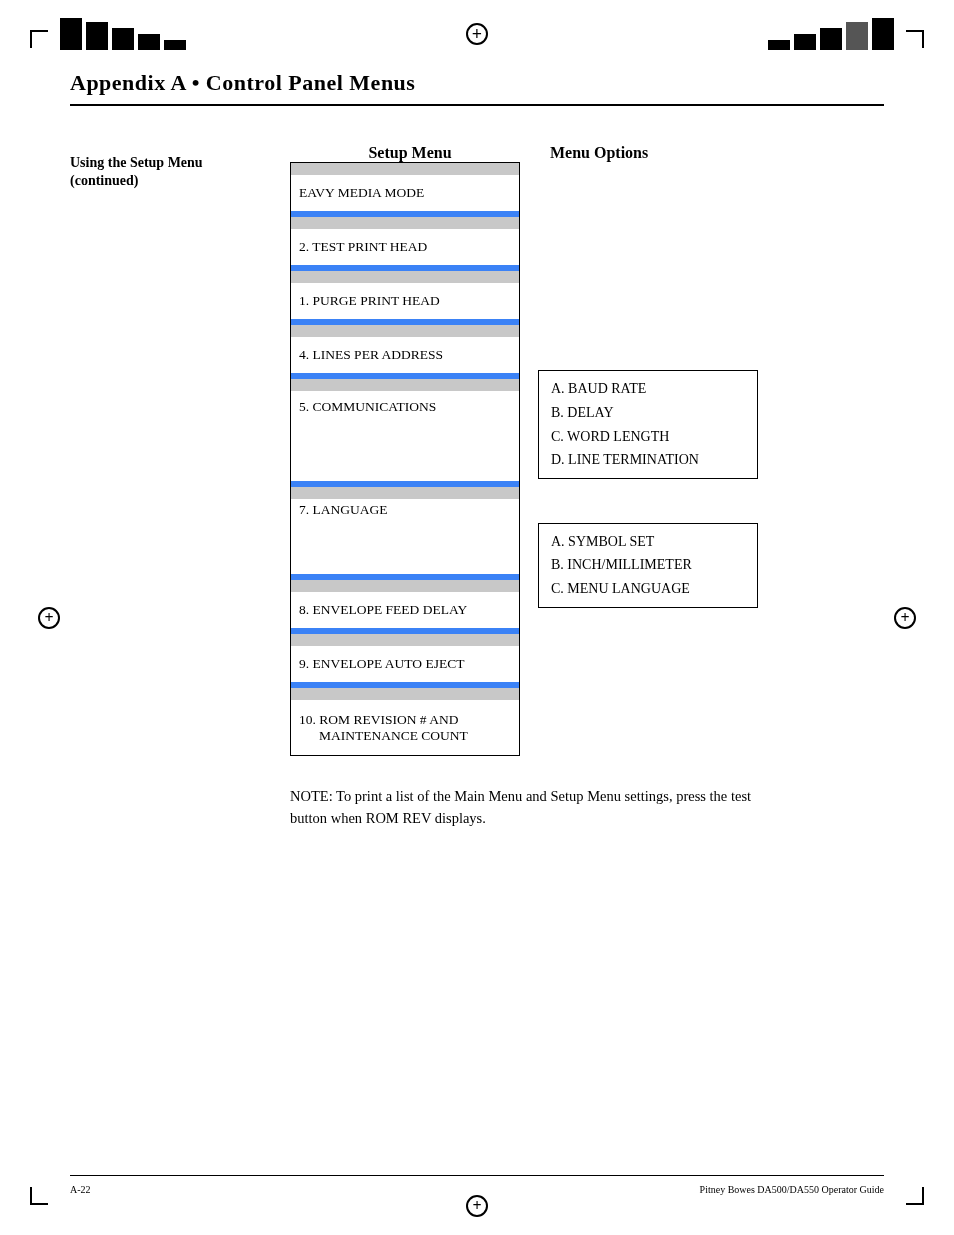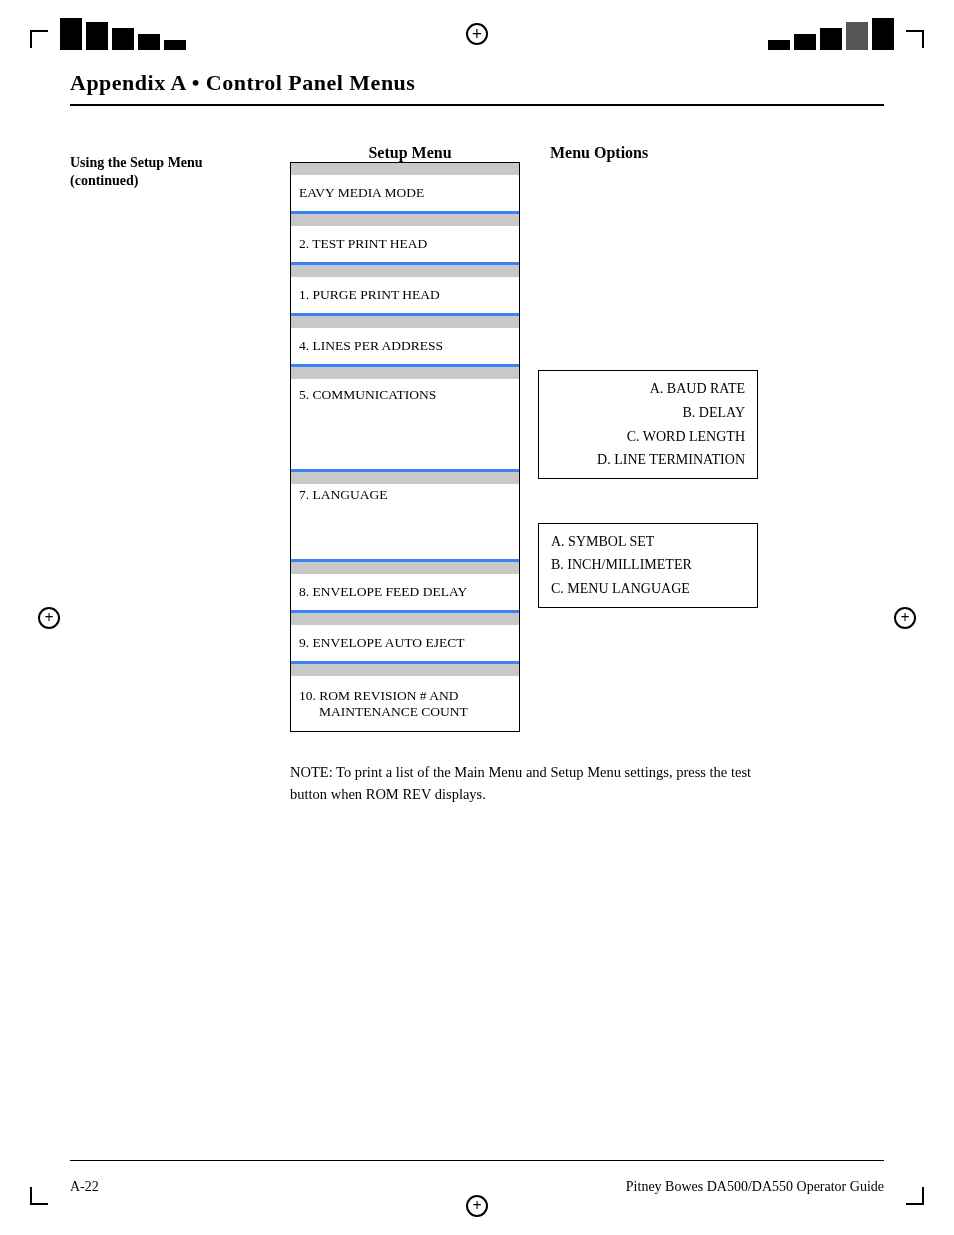--- a/index.html
+++ b/index.html
@@ -176,38 +176,38 @@
       max-width: 500px;
     }
 
     
     .page-footer {
       position: absolute;
       bottom: 40px;
       left: 70px;
       right: 70px;
       border-top: 1.5px solid #000;
-      padding-top: 18px;
+      padding-top: 8px;
       display: flex;
       justify-content: space-between;
-      font-size: 14px;
+      font-size: 10px;
     }
 
     
     .menu-options-container {
       display: flex;
       align-items: stretch;
     }
 
     .full-table {
       border: 1.5px solid #000;
       width: 230px;
     }
     .table-row {
-      border-bottom: 3px solid #3b82f6;
+      border-bottom: 6px solid #3b82f6;
       font-size: 13.5px;
     }
     .table-row:last-child {
       border-bottom: none;
     }
     .gray-row {
       background: #c8c8c8;
       height: 12px;
     }
     .content-row {
@@ -336,21 +336,21 @@
         <div style="flex:1; display:flex; flex-direction:column; margin-left:8px;">
 
           <div style="height: 49px;"></div>
 
           <div style="height: 49px;"></div>
 
           <div style="height: 49px;"></div>
 
           <div style="height: 49px;"></div>
 
-          <div style="height: 102px; display:flex; align-items:flex-start;text-align:right;">
+          <div style="height: 102px; display:flex; align-items:flex-start;">
             <div class="options-box" style="margin-top:12px; min-width:220px;">
               <div>A.  BAUD RATE</div>
               <div>B.  DELAY</div>
               <div>C.  WORD LENGTH</div>
               <div>D.  LINE TERMINATION</div>
             </div>
           </div>
 
           <div style="height: 49px;"></div>
 

